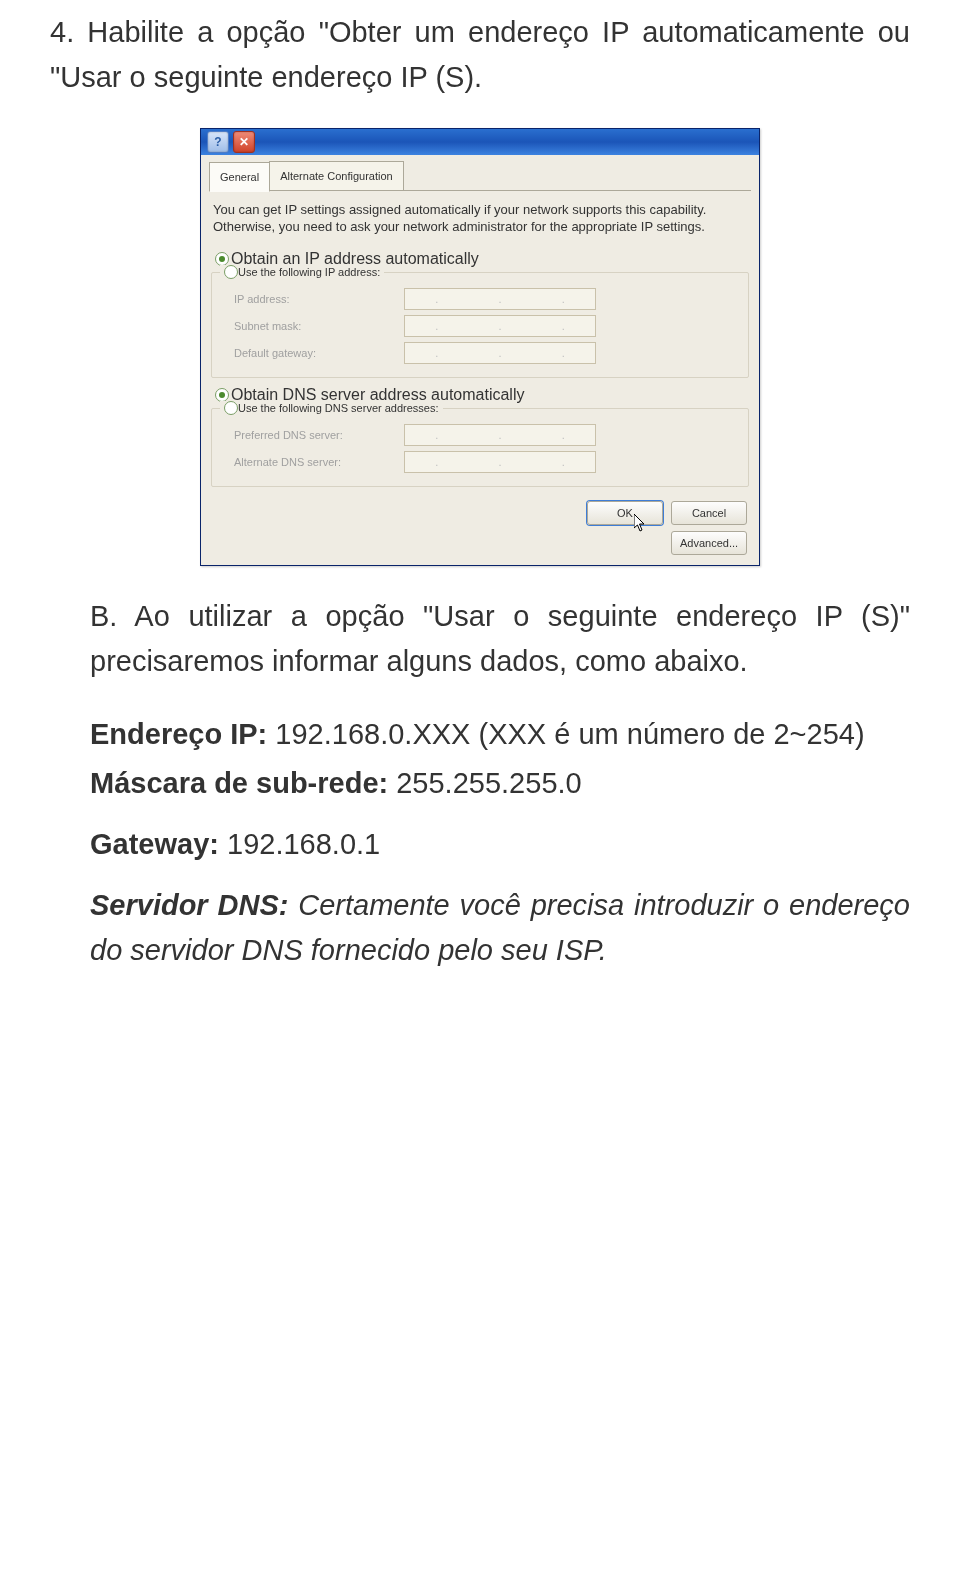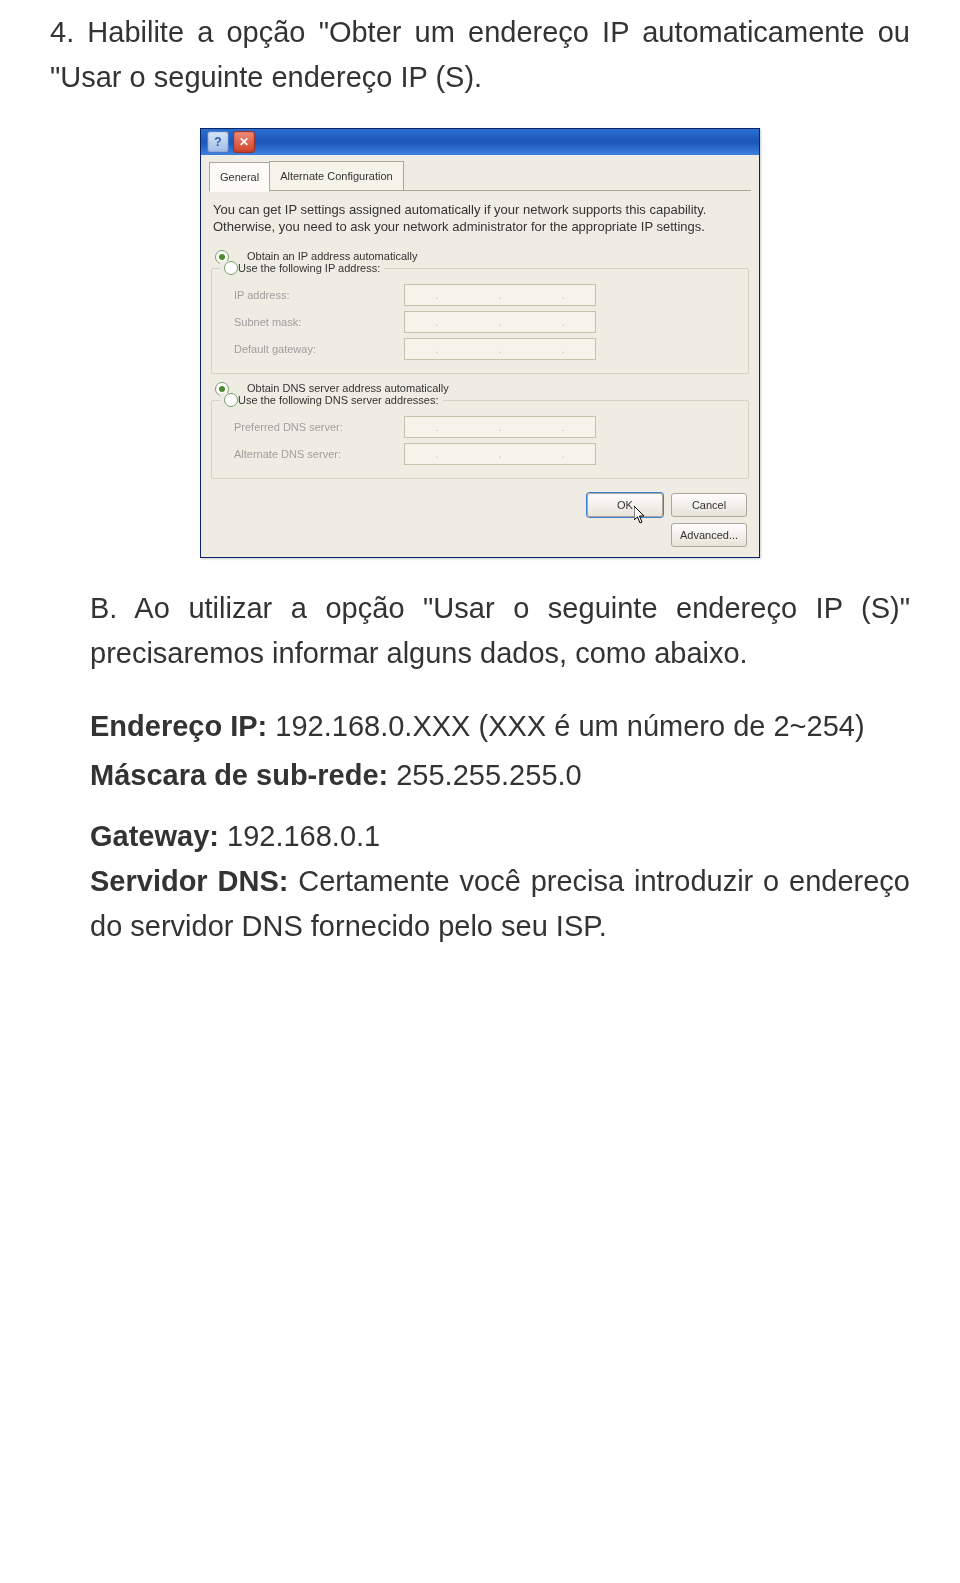--- a/index.html
+++ b/index.html
@@ -12,21 +12,21 @@
   .titlebar-text{flex:1;}
   .titlebar-btns{display:flex;gap:4px;}
   .tb-btn{width:20px;height:20px;border-radius:3px;display:flex;align-items:center;justify-content:center;font-size:12px;box-shadow:inset 0 0 2px rgba(0,0,0,.3);}
   .tb-help{background:linear-gradient(#d7e5fa,#9fbde8);color:#2b5ea6;border:1px solid #4d7cc7;}
   .tb-close{background:linear-gradient(#f08b77,#d0432a);color:#fff;border:1px solid #a03020;}
   .dlg-body{padding:6px 8px 10px 8px;background:#efece3;font-family:Tahoma,sans-serif;}
   .tabs{display:flex;border-bottom:1px solid #aca899;margin-bottom:10px;}
   .tab{padding:8px 10px;font-size:11px;color:#333;border:1px solid #aca899;border-bottom:none;background:#f5f3ea;margin-right:-1px;position:relative;}
   .tab.active{background:#fcfbf7;top:1px;border-bottom:1px solid #fcfbf7;margin-bottom:-1px;z-index:2;}
   .desc{font-size:13px;color:#333;line-height:1.35;margin:6px 4px 14px 4px;}
-  .radio-row{display:flex;align-items:flex-start;gap:18px;font-size:11px;color:#333;margin:4px 6px;}
+  .radio-row{display:flex;align-items:center;gap:2px;font-size:16px;color:#333;margin:4px 6px;}
   .radio{width:12px;height:12px;border-radius:50%;border:1px solid #7a9e66;background:#fff;display:flex;align-items:center;justify-content:center;}
   .radio.sel::after{content:"";width:6px;height:6px;border-radius:50%;background:#4b8a2e;}
   .group{border:1px solid #d7d2c3;border-radius:2px;margin:2px 2px 8px 2px;padding:10px 8px 8px 8px;position:relative;}
   .group-legend{position:absolute;top:-8px;left:8px;background:#efece3;padding:0 4px;display:flex;align-items:center;font-size:11px;}
   .field-row{display:flex;align-items:center;margin:5px 14px;font-size:11px;color:#a0a0a0;}
   .field-label{width:170px;}
   .ip-box{flex:0 0 190px;height:20px;border:1px solid #c9c1aa;background:#f5f3ea;display:flex;align-items:center;justify-content:space-around;color:#c0c0c0;font-size:11px;}
   .btn-row{display:flex;justify-content:flex-end;gap:8px;padding:6px 4px 0 4px;}
   .btn{min-width:74px;height:22px;border:1px solid #aca899;background:linear-gradient(#fdfdfd,#e7e4d9);font-size:11px;font-family:Tahoma,sans-serif;border-radius:3px;cursor:pointer;display:flex;align-items:center;justify-content:center;position:relative;}
   .btn.default{box-shadow:0 0 0 1px #3e7dd6;}
@@ -134,16 +134,16 @@
 
   <div class="sub-para">
     <span class="bold">Endereço IP: </span><span>192.168.0.XXX (XXX é um número de 2~254)</span>
   </div>
   <div class="sub-para" style="margin-top:4px;">
     <span class="bold">Máscara de sub-rede: </span><span>255.255.255.0</span>
   </div>
   <div class="sub-para" style="margin-top:16px;">
     <span class="bold">Gateway: </span><span>192.168.0.1</span>
   </div>
-  <div class="sub-para" style="margin-top:0;">
+  <div class="sub-para" style="margin-top:16px;font-style:italic;">
     <span class="bold">Servidor DNS: </span><span>Certamente você precisa introduzir o endereço do servidor DNS fornecido pelo seu ISP.</span>
   </div>
 </div>
 
 </body></html>

